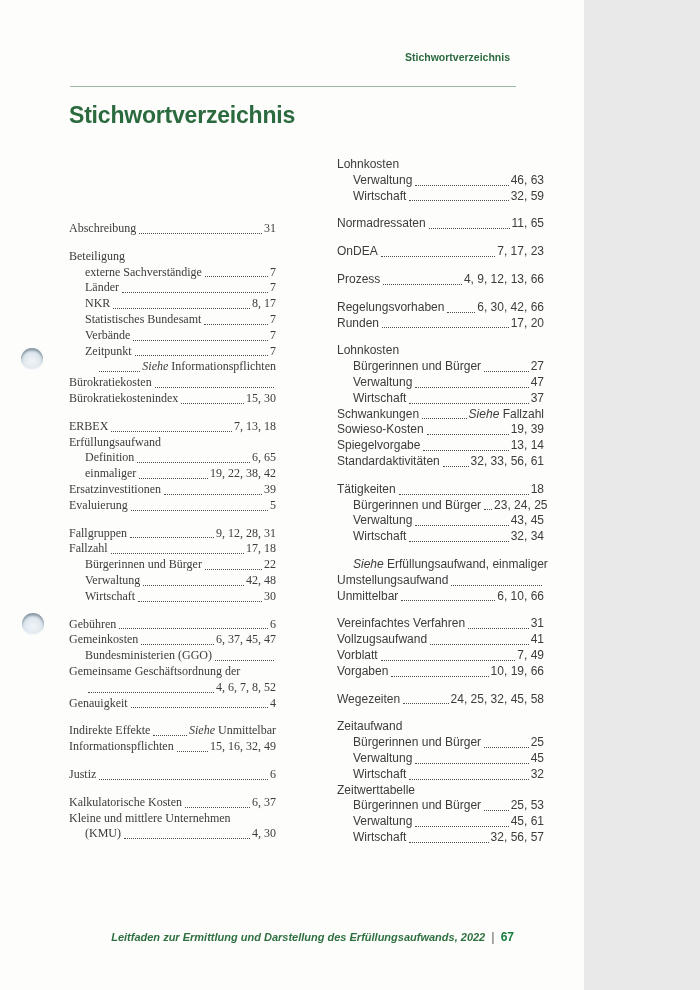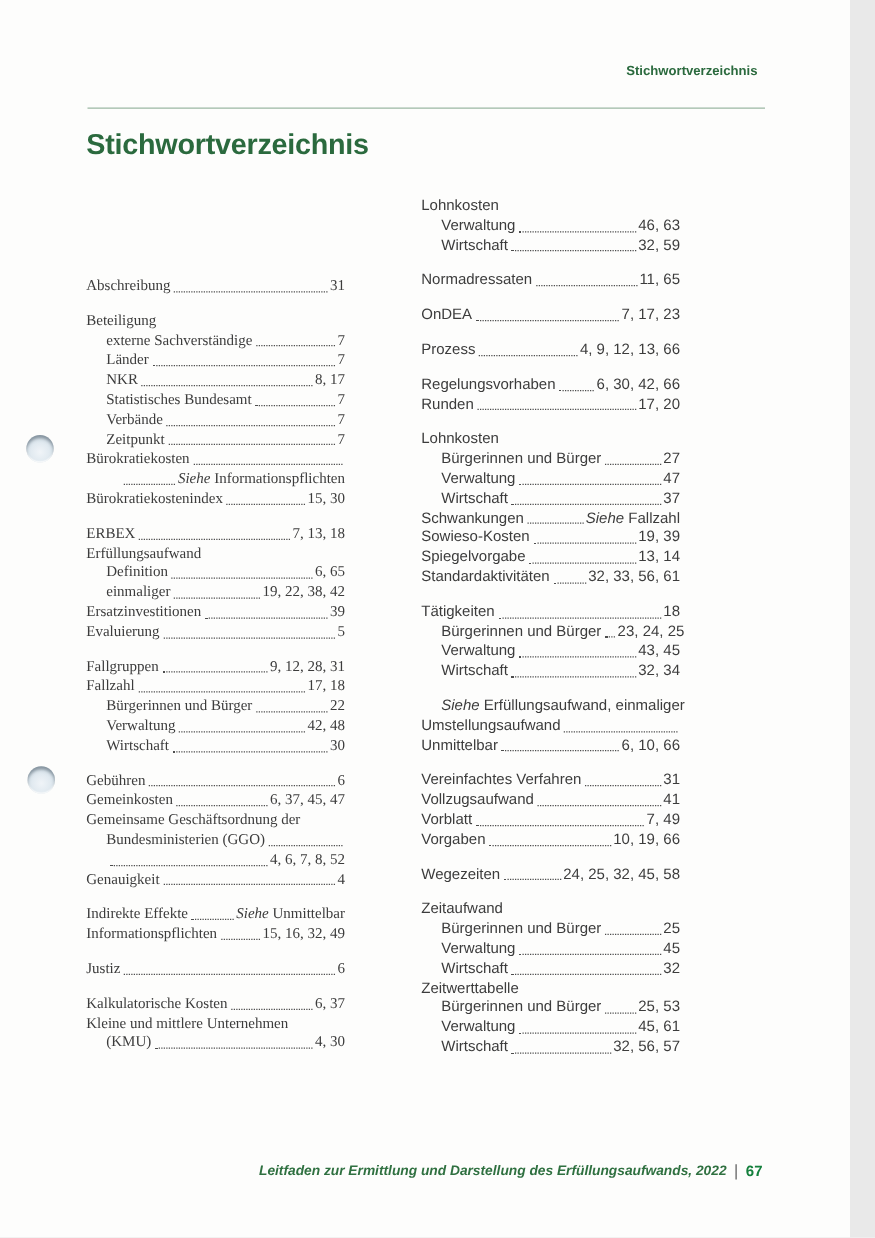--- a/index.html
+++ b/index.html
@@ -1,18 +1,18 @@
 <!DOCTYPE html>
 <html><head>
 <meta charset="utf-8">
 <style>
   html, body { margin: 0; padding: 0; background: #e9e9e9; }
   .page {
     position: relative;
-    width: 680px;
+    width: 584px;
     height: 990px;
     background: #fdfdfc;
     font-family: "Liberation Sans", sans-serif;
     color: #3c3c3c;
     overflow: hidden;
   }
   
   .header-label {
     position: absolute;
     top: 51px;
@@ -142,30 +142,30 @@
       <div class="line indent-1">
         <span class="lbl">Verbände</span>
         <span class="leader"></span>
         <span class="pgs">7</span>
       </div>
       <div class="line indent-1">
         <span class="lbl">Zeitpunkt</span>
         <span class="leader"></span>
         <span class="pgs">7</span>
       </div>
-      <div class="line indent-0">
-        <span class="lbl">Bürokratiekosten</span>
-        <span class="leader"></span>
-      </div>
       <div class="line indent-2">
         <span class="lbl"></span>
         <span class="leader"></span>
         <span class="pgs"><span class="see-word">Siehe</span> Informationspflichten</span>
       </div>
       <div class="line indent-0">
+        <span class="lbl">Bürokratiekosten</span>
+        <span class="leader"></span>
+      </div>
+      <div class="line indent-0">
         <span class="lbl">Bürokratiekostenindex</span>
         <span class="leader"></span>
         <span class="pgs">15, 30</span>
       </div>
       <div class="gap"></div>
       <div class="line indent-0">
         <span class="lbl">ERBEX</span>
         <span class="leader"></span>
         <span class="pgs">7, 13, 18</span>
       </div>
@@ -222,26 +222,26 @@
       <div class="line indent-0">
         <span class="lbl">Gebühren</span>
         <span class="leader"></span>
         <span class="pgs">6</span>
       </div>
       <div class="line indent-0">
         <span class="lbl">Gemeinkosten</span>
         <span class="leader"></span>
         <span class="pgs">6, 37, 45, 47</span>
       </div>
+      <div class="line indent-1">
+        <span class="lbl">Bundesministerien (GGO)</span>
+        <span class="leader"></span>
+      </div>
       <div class="line indent-0">
         <span class="lbl">Gemeinsame Geschäftsordnung der</span>
-      </div>
-      <div class="line indent-1">
-        <span class="lbl">Bundesministerien (GGO)</span>
-        <span class="leader"></span>
       </div>
       <div class="line indent-1">
         <span class="lbl"></span>
         <span class="leader"></span>
         <span class="pgs">4, 6, 7, 8, 52</span>
       </div>
       <div class="line indent-0">
         <span class="lbl">Genauigkeit</span>
         <span class="leader"></span>
         <span class="pgs">4</span>

